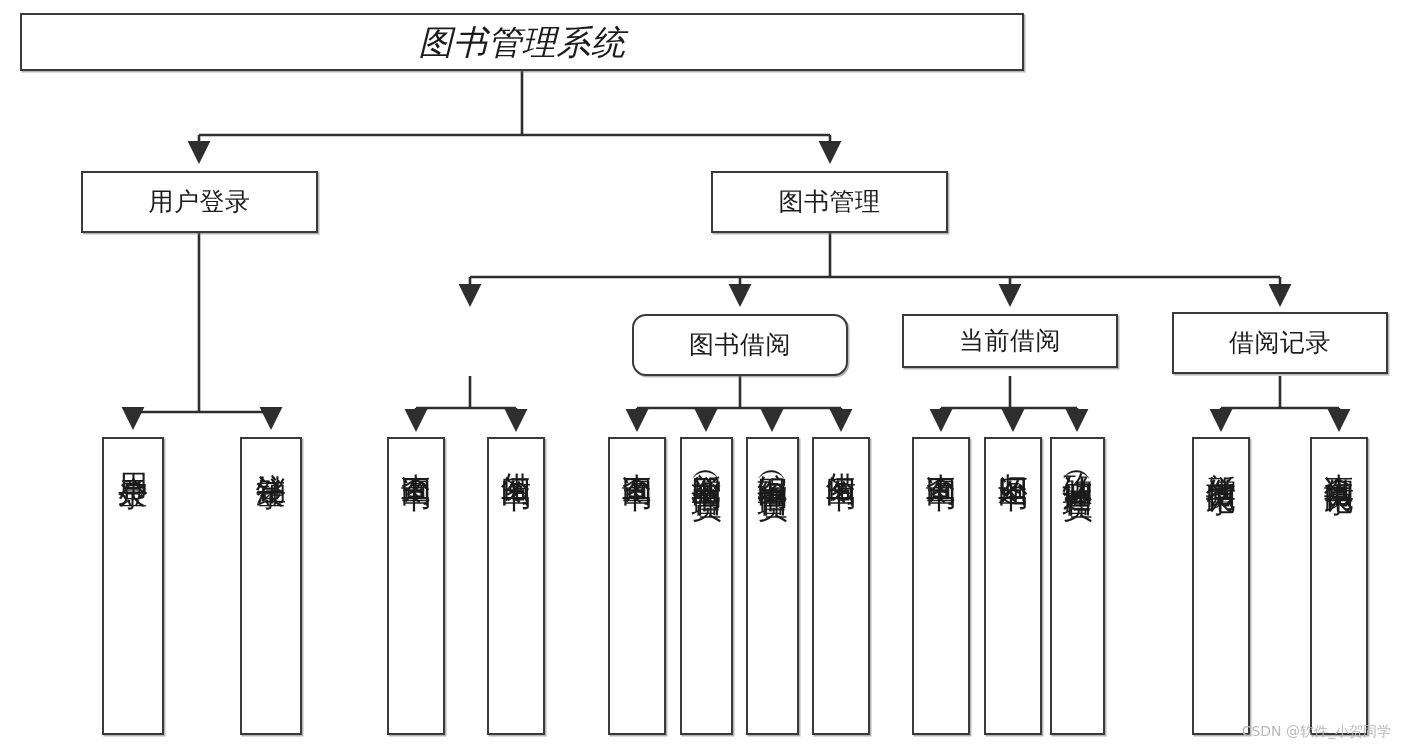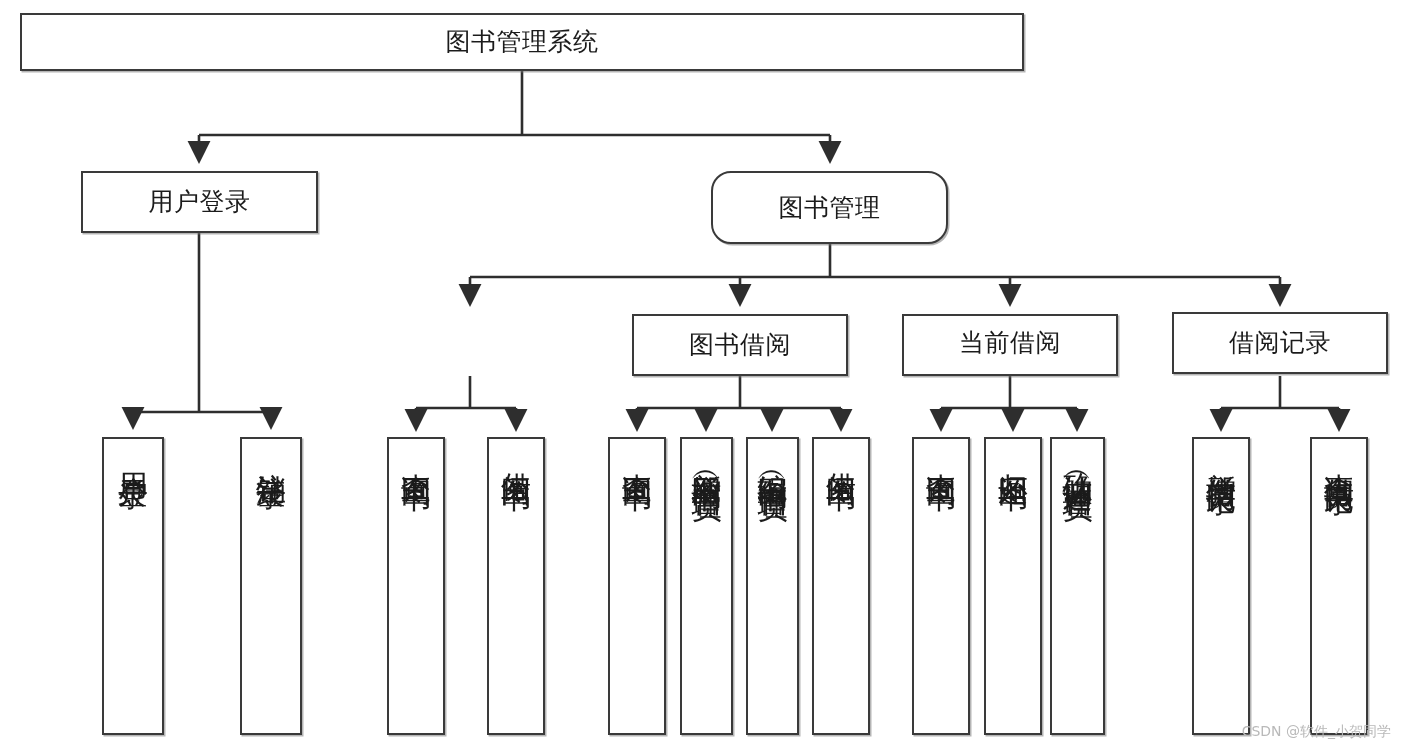--- a/index.html
+++ b/index.html
@@ -40,21 +40,21 @@
     display: block;
     line-height: 1.12;
     text-align: center;
     white-space: nowrap;
   }
   
   .node.h .label {
     font-size: 25px;
     letter-spacing: 0.5px;
   }
-  #node-root .label { font-size: 25px; }
+  #node-root .label { font-size: 34px; font-style: italic; }
 
   
   .node.v {
     align-items: flex-start;
     padding-top: 10px;
   }
   .node.v .label {
     writing-mode: vertical-rl;
     text-orientation: upright;
     font-size: 30px;
@@ -128,28 +128,28 @@
     </g>
   </svg>
 
   <div class="node h" id="node-root" style="left: 20px; top: 13px; width: 1004px; height: 58px;">
     <span class="label">图书管理系统</span>
   </div>
 
   <div class="node h" id="node-l2-0" style="left: 81px; top: 171px; width: 237px; height: 62px;">
     <span class="label">用户登录</span>
   </div>
-  <div class="node h" id="node-l2-1" style="left: 711px; top: 171px; width: 237px; height: 73px; border-radius: 20px;">
+  <div class="node h" id="node-l2-1" style="left: 711px; top: 171px; width: 237px; height: 62px;">
     <span class="label">图书管理</span>
   </div>
 
-  <div class="node h" id="node-l3-1" style="left: 632px; top: 314px; width: 216px; height: 62px;">
+  <div class="node h" id="node-l3-1" style="left: 632px; top: 314px; width: 216px; height: 62px; border-radius: 14px;">
     <span class="label">图书借阅</span>
   </div>
-  <div class="node h" id="node-l3-2" style="left: 902px; top: 314px; width: 216px; height: 62px; font-family: Liberation Mono, monospace;">
+  <div class="node h" id="node-l3-2" style="left: 902px; top: 314px; width: 216px; height: 54px;">
     <span class="label">当前借阅</span>
   </div>
   <div class="node h" id="node-l3-3" style="left: 1172px; top: 312px; width: 216px; height: 62px;">
     <span class="label">借阅记录</span>
   </div>
 
   <div class="node v" id="node-leaf-0" style="left: 102px; top: 437px; width: 62px; height: 298px;">
     <span class="label">用户登录</span>
   </div>
   <div class="node v" id="node-leaf-1" style="left: 240px; top: 437px; width: 62px; height: 298px;">

